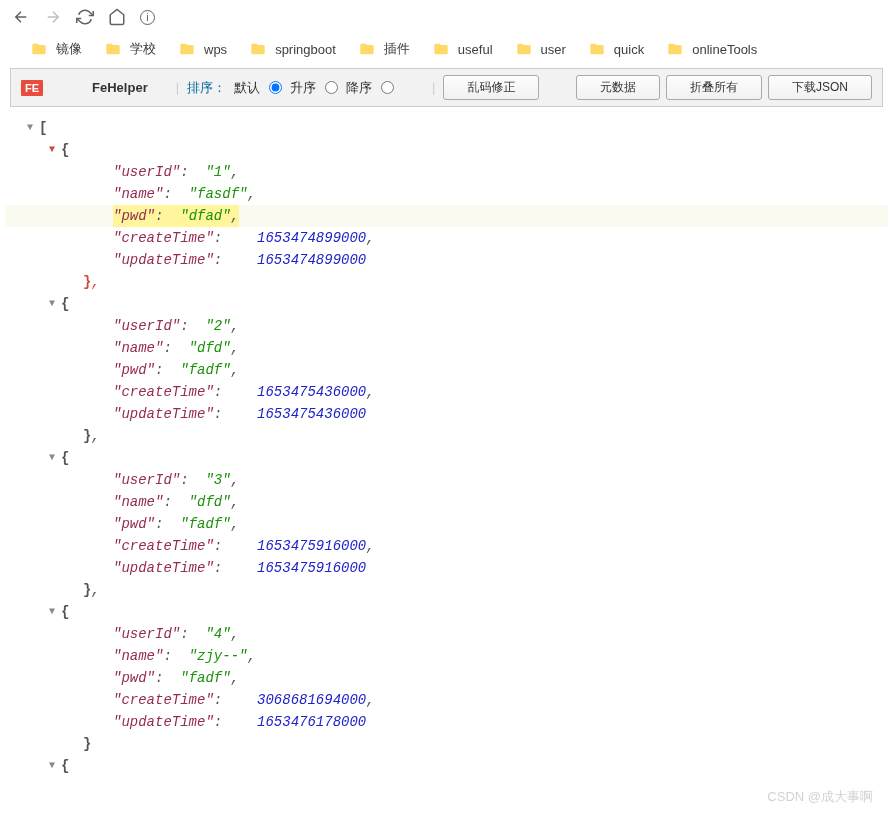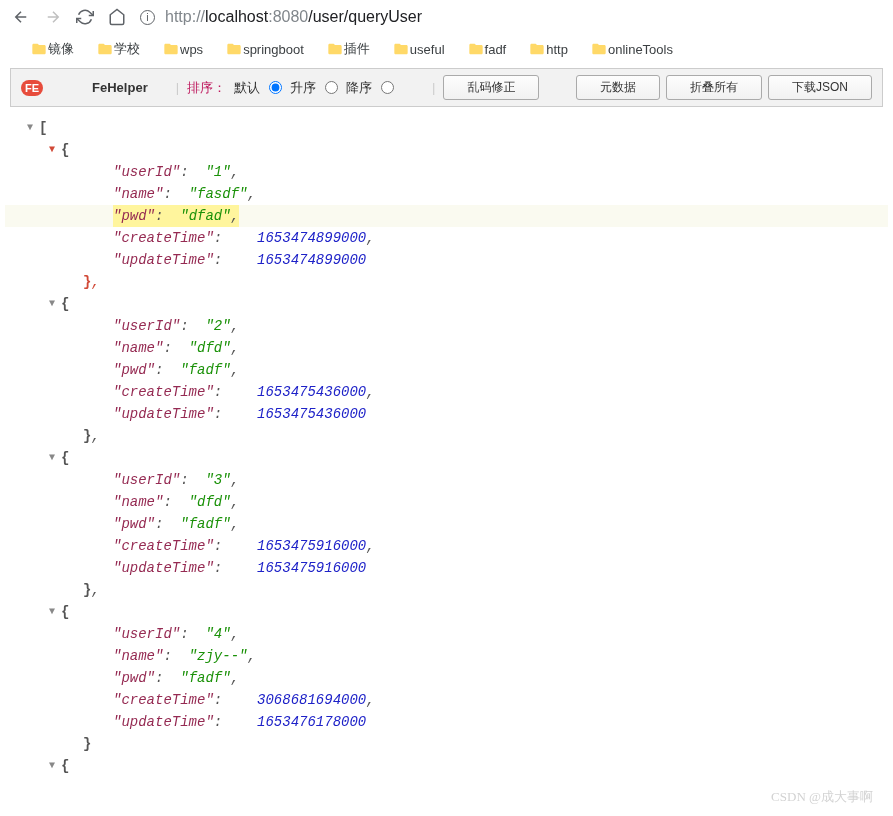--- a/index.html
+++ b/index.html
@@ -7,28 +7,28 @@
     
     .browser-bar { display: flex; align-items: center; padding: 8px 12px; gap: 14px; }
     .nav-icon { width: 18px; height: 18px; cursor: pointer; color: #5f6368; display: flex; align-items: center; justify-content: center; }
     .nav-icon.disabled { color: #c0c0c0; }
     .url-container { display: flex; align-items: center; gap: 10px; flex: 1; }
     .info-icon { color: #5f6368; border: 1px solid #5f6368; border-radius: 50%; width: 15px; height: 15px; display: flex; align-items: center; justify-content: center; font-size: 11px; }
     .url-text { font-size: 16px; color: #202124; }
     .url-text .grey { color: #80868b; }
     
     .bookmarks-bar { display: flex; align-items: center; padding: 6px 12px 10px 30px; gap: 22px; }
-    .bookmark { display: flex; align-items: center; cursor: pointer; font-size: 13px; color: #3c4043; }
+    .bookmark { display: flex; align-items: center; gap: 8px; cursor: pointer; font-size: 13px; color: #3c4043; }
     .folder-icon { width: 18px; height: 16px; display: inline-block; }
     
     .toolbar { background: #f2f2f2; border: 1px solid #ccc; padding: 6px 10px; display: flex; align-items: center; gap: 8px; margin: 0 10px; }
-    .fe-logo { background: #e74c3c; color: #fff; font-weight: bold; font-size: 11px; padding: 2px 4px; border-radius: 8px; }
+    .fe-logo { background: #e74c3c; color: #fff; font-weight: bold; font-size: 11px; padding: 2px 4px; border-radius: 1px; }
     .fe-title { font-weight: bold; color: #333; margin-right: 20px; margin-left: 41px; }
     .divider { color: #ccc; }
-    .sort-label { color: #be185d; }
+    .sort-label { color: #0369a1; }
     .radio-item { display: flex; align-items: center; gap: 9px; cursor: pointer; }
     .radio-item input { cursor: pointer; }
     .btn { background: linear-gradient(#fdfdfd, #f1f1f1); border: 1px solid #aaa; padding: 3px 23px; border-radius: 3px; cursor: pointer; font-size: 12px; color: #333; }
     .toolbar-right { margin-left: auto; display: flex; gap: 6px; }
     .toolbar-left-btns { margin-left: 30px; }
     
     .json-viewer { padding: 10px 5px; font-family: "Courier New", Consolas, monospace; font-size: 14px; line-height: 22px; }
     .line { display: flex; align-items: center; white-space: pre; }
     .toggle { width: 14px; height: 14px; margin-right: 2px; cursor: pointer; color: #888; display: inline-flex; align-items: center; justify-content: center; font-size: 10px; }
     .toggle.red { color: #d14836; }
@@ -37,21 +37,21 @@
     .indent-2 { padding-left: 62px; }
     .indent-3 { padding-left: 92px; }
     .bracket { color: #555; font-weight: bold; }
     .key { color: #952a52; font-style: italic; }
     .str { color: #1a9108; font-style: italic; }
     .num { color: #1e22c8; font-style: italic; margin-left: 18px; }
     .punct { color: #555; font-style: italic; }
     .highlighted { background: #fff59d; }
     .line.hl-row { background: #fafaf0; }
     
-    .watermark { position: fixed; bottom: 10px; right: 20px; color: rgba(180,180,180,0.6); font-size: 13px; font-family: Liberation Serif, serif; }
+    .watermark { position: fixed; bottom: 10px; right: 20px; color: rgba(180,180,180,0.6); font-size: 13px; }
   </style>
 </head>
 <body>
 
 <div class="browser-bar">
   <span class="nav-icon">
       <svg width="18" height="18" viewBox="0 0 24 24" fill="none" stroke="currentColor" stroke-width="2">
         <path d="M19 12H5M12 19l-7-7 7-7"></path>
       </svg>
     </span>
@@ -66,21 +66,20 @@
         <path d="M3.51 9a9 9 0 0114.85-3.36L23 10M1 14l4.64 4.36A9 9 0 0020.49 15"></path>
       </svg>
     </span>
   <span class="nav-icon">
       <svg width="18" height="18" viewBox="0 0 24 24" fill="none" stroke="currentColor" stroke-width="2">
         <path d="M3 9l9-7 9 7v11a2 2 0 01-2 2H5a2 2 0 01-2-2z"></path>
       </svg>
     </span>
   <div class="url-container">
     <span class="info-icon">i</span>
-    <span class="url-text"><span class="grey">http://</span><span>localhost</span><span class="grey">:8080</span><span>/user/queryUser</span></span>
   </div>
 </div>
 
 <div class="bookmarks-bar" id="bookmarks">
     <div class="bookmark">
       <svg class="folder-icon" viewBox="0 0 24 24">
         <path fill="#ffd968" d="M10 4H4c-1.1 0-2 .9-2 2v12c0 1.1.9 2 2 2h16c1.1 0 2-.9 2-2V8c0-1.1-.9-2-2-2h-8l-2-2z"></path>
       </svg>
       <span>镜像</span>
     </div>
@@ -111,27 +110,27 @@
     <div class="bookmark">
       <svg class="folder-icon" viewBox="0 0 24 24">
         <path fill="#ffd968" d="M10 4H4c-1.1 0-2 .9-2 2v12c0 1.1.9 2 2 2h16c1.1 0 2-.9 2-2V8c0-1.1-.9-2-2-2h-8l-2-2z"></path>
       </svg>
       <span>useful</span>
     </div>
     <div class="bookmark">
       <svg class="folder-icon" viewBox="0 0 24 24">
         <path fill="#ffd968" d="M10 4H4c-1.1 0-2 .9-2 2v12c0 1.1.9 2 2 2h16c1.1 0 2-.9 2-2V8c0-1.1-.9-2-2-2h-8l-2-2z"></path>
       </svg>
-      <span>fadf</span>
+      <span>user</span>
     </div>
     <div class="bookmark">
       <svg class="folder-icon" viewBox="0 0 24 24">
         <path fill="#ffd968" d="M10 4H4c-1.1 0-2 .9-2 2v12c0 1.1.9 2 2 2h16c1.1 0 2-.9 2-2V8c0-1.1-.9-2-2-2h-8l-2-2z"></path>
       </svg>
-      <span>http</span>
+      <span>quick</span>
     </div>
     <div class="bookmark">
       <svg class="folder-icon" viewBox="0 0 24 24">
         <path fill="#ffd968" d="M10 4H4c-1.1 0-2 .9-2 2v12c0 1.1.9 2 2 2h16c1.1 0 2-.9 2-2V8c0-1.1-.9-2-2-2h-8l-2-2z"></path>
       </svg>
       <span>onlineTools</span>
     </div>
   </div>
 
 <div class="toolbar">

